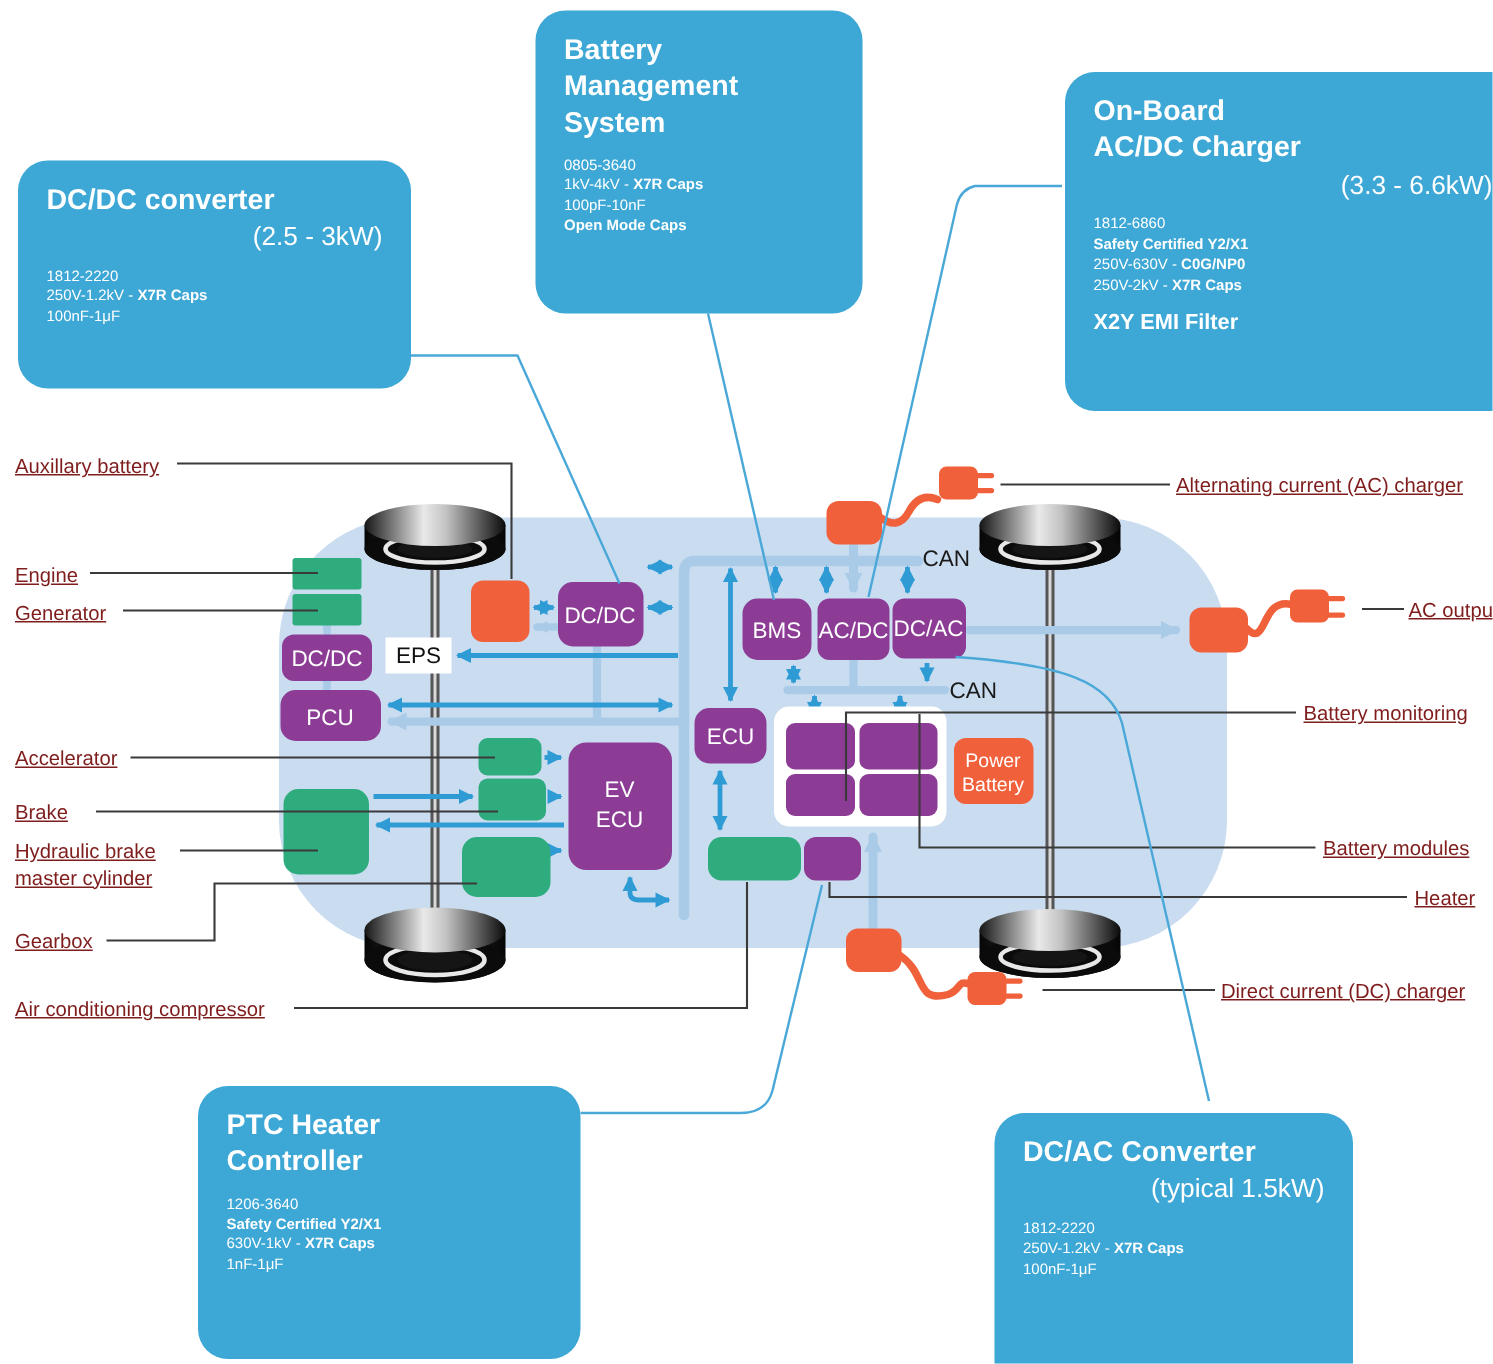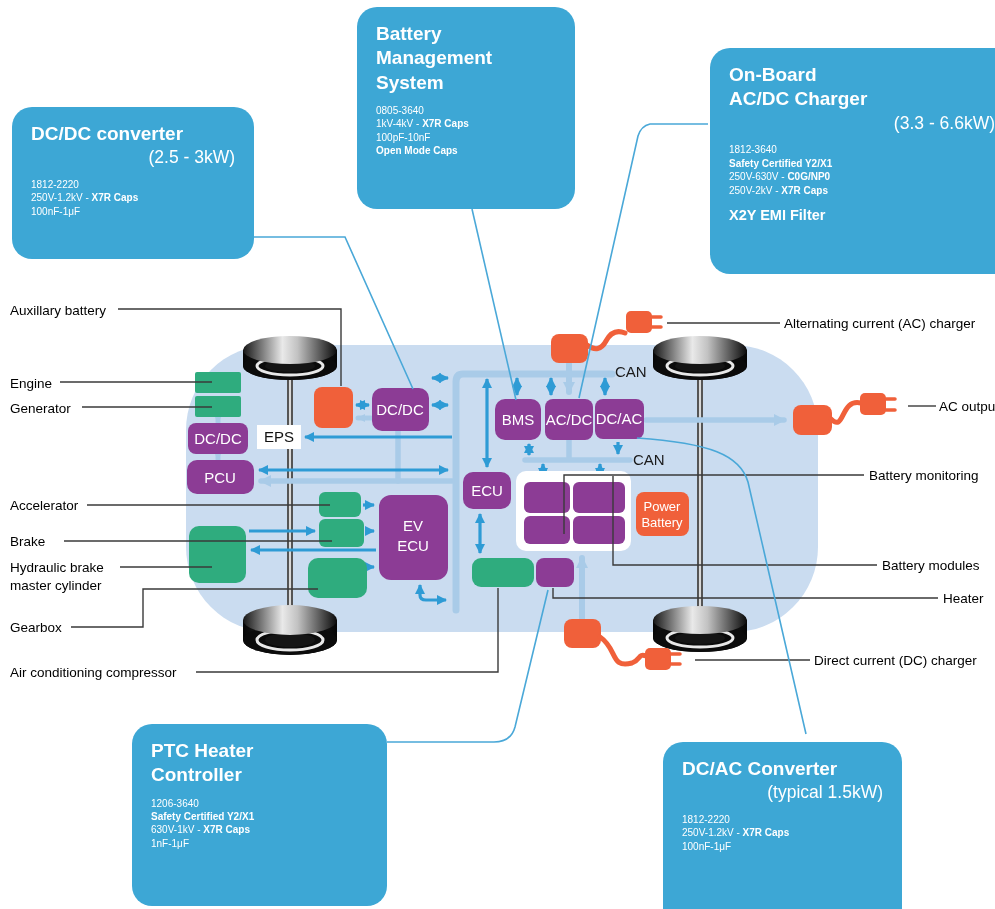--- a/index.html
+++ b/index.html
@@ -15,22 +15,23 @@
   .can-label{fill:#1a1a1a;font-size:15px;}
   .callout{
     position:absolute;box-sizing:border-box;background:#3DA7D5;color:#ffffff;
     border-radius:20px;padding:15px 19px;line-height:1.3;
   }
   .co-title{font-size:19px;font-weight:bold;line-height:1.28;white-space:pre-line;}
   .co-sub{font-size:17.5px;line-height:1.3;text-align:right;}
   .co-specs{font-size:10px;line-height:1.34;margin-top:9px;}
   .co-footer{font-size:14.5px;font-weight:bold;margin-top:9px;}
   .side-label{
-    position:absolute;font-size:13.5px;color:#000000;line-height:1.3;
+    position:absolute;font-size:13.5px;color:#7f1d1d;line-height:1.3;
     white-space:pre-line;
+    text-decoration:underline;
   }
 </style>
 </head>
 <body>
 
 <svg width="995" height="909" viewBox="0 0 995 909">
   <defs>
     <marker id="mde" markerUnits="userSpaceOnUse" markerWidth="12" markerHeight="12" refX="10" refY="6" orient="auto">
       <path d="M1,1 L11,6 L1,11 z" fill="#2E9BD5"></path>
     </marker>
@@ -239,21 +240,21 @@
 <div class="side-label" style="left:10px;top:619px;">Gearbox</div>
 <div class="side-label" style="left:10px;top:664px;">Air conditioning compressor</div>
 
 <div class="side-label" style="left:784px;top:315px;white-space:nowrap;">Alternating current (AC) charger</div>
 <div class="side-label" style="left:939px;top:398px;white-space:nowrap;">AC output</div>
 <div class="side-label" style="left:869px;top:467px;white-space:nowrap;">Battery monitoring</div>
 <div class="side-label" style="left:882px;top:557px;white-space:nowrap;">Battery modules</div>
 <div class="side-label" style="left:943px;top:590px;white-space:nowrap;">Heater</div>
 <div class="side-label" style="left:814px;top:652px;white-space:nowrap;">Direct current (DC) charger</div>
 
-<div class="callout" style="left:12px;top:107px;width:242px;height:152px;">
+<div class="callout" style="left:12px;top:107px;width:262px;height:152px;">
   <div class="co-title">DC/DC converter</div>
   <div class="co-sub">(2.5 - 3kW)</div>
   <div class="co-specs">
     <div><span>1812-2220</span><b></b></div>
     <div><span>250V-1.2kV - </span><b>X7R Caps</b></div>
     <div><span>100nF-1μF</span><b></b></div>
   </div>
 </div>
 
 <div class="callout" style="left:357px;top:7px;width:218px;height:202px;">
@@ -266,21 +267,21 @@
     <div><span>100pF-10nF</span><b></b></div>
     <div><span></span><b>Open Mode Caps</b></div>
   </div>
 </div>
 
 <div class="callout" style="left:710px;top:48px;width:304px;height:226px;">
   <div class="co-title">On-Board
 AC/DC Charger</div>
   <div class="co-sub">(3.3 - 6.6kW)</div>
   <div class="co-specs">
-    <div><span>1812-3640</span><b></b></div>
+    <div><span>1812-6860</span><b></b></div>
     <div><span></span><b>Safety Certified Y2/X1</b></div>
     <div><span>250V-630V - </span><b>C0G/NP0</b></div>
     <div><span>250V-2kV - </span><b>X7R Caps</b></div>
   </div>
   <div class="co-footer">X2Y EMI Filter</div>
 </div>
 
 <div class="callout" style="left:132px;top:724px;width:255px;height:182px;">
   <div class="co-title">PTC Heater
 Controller</div>

